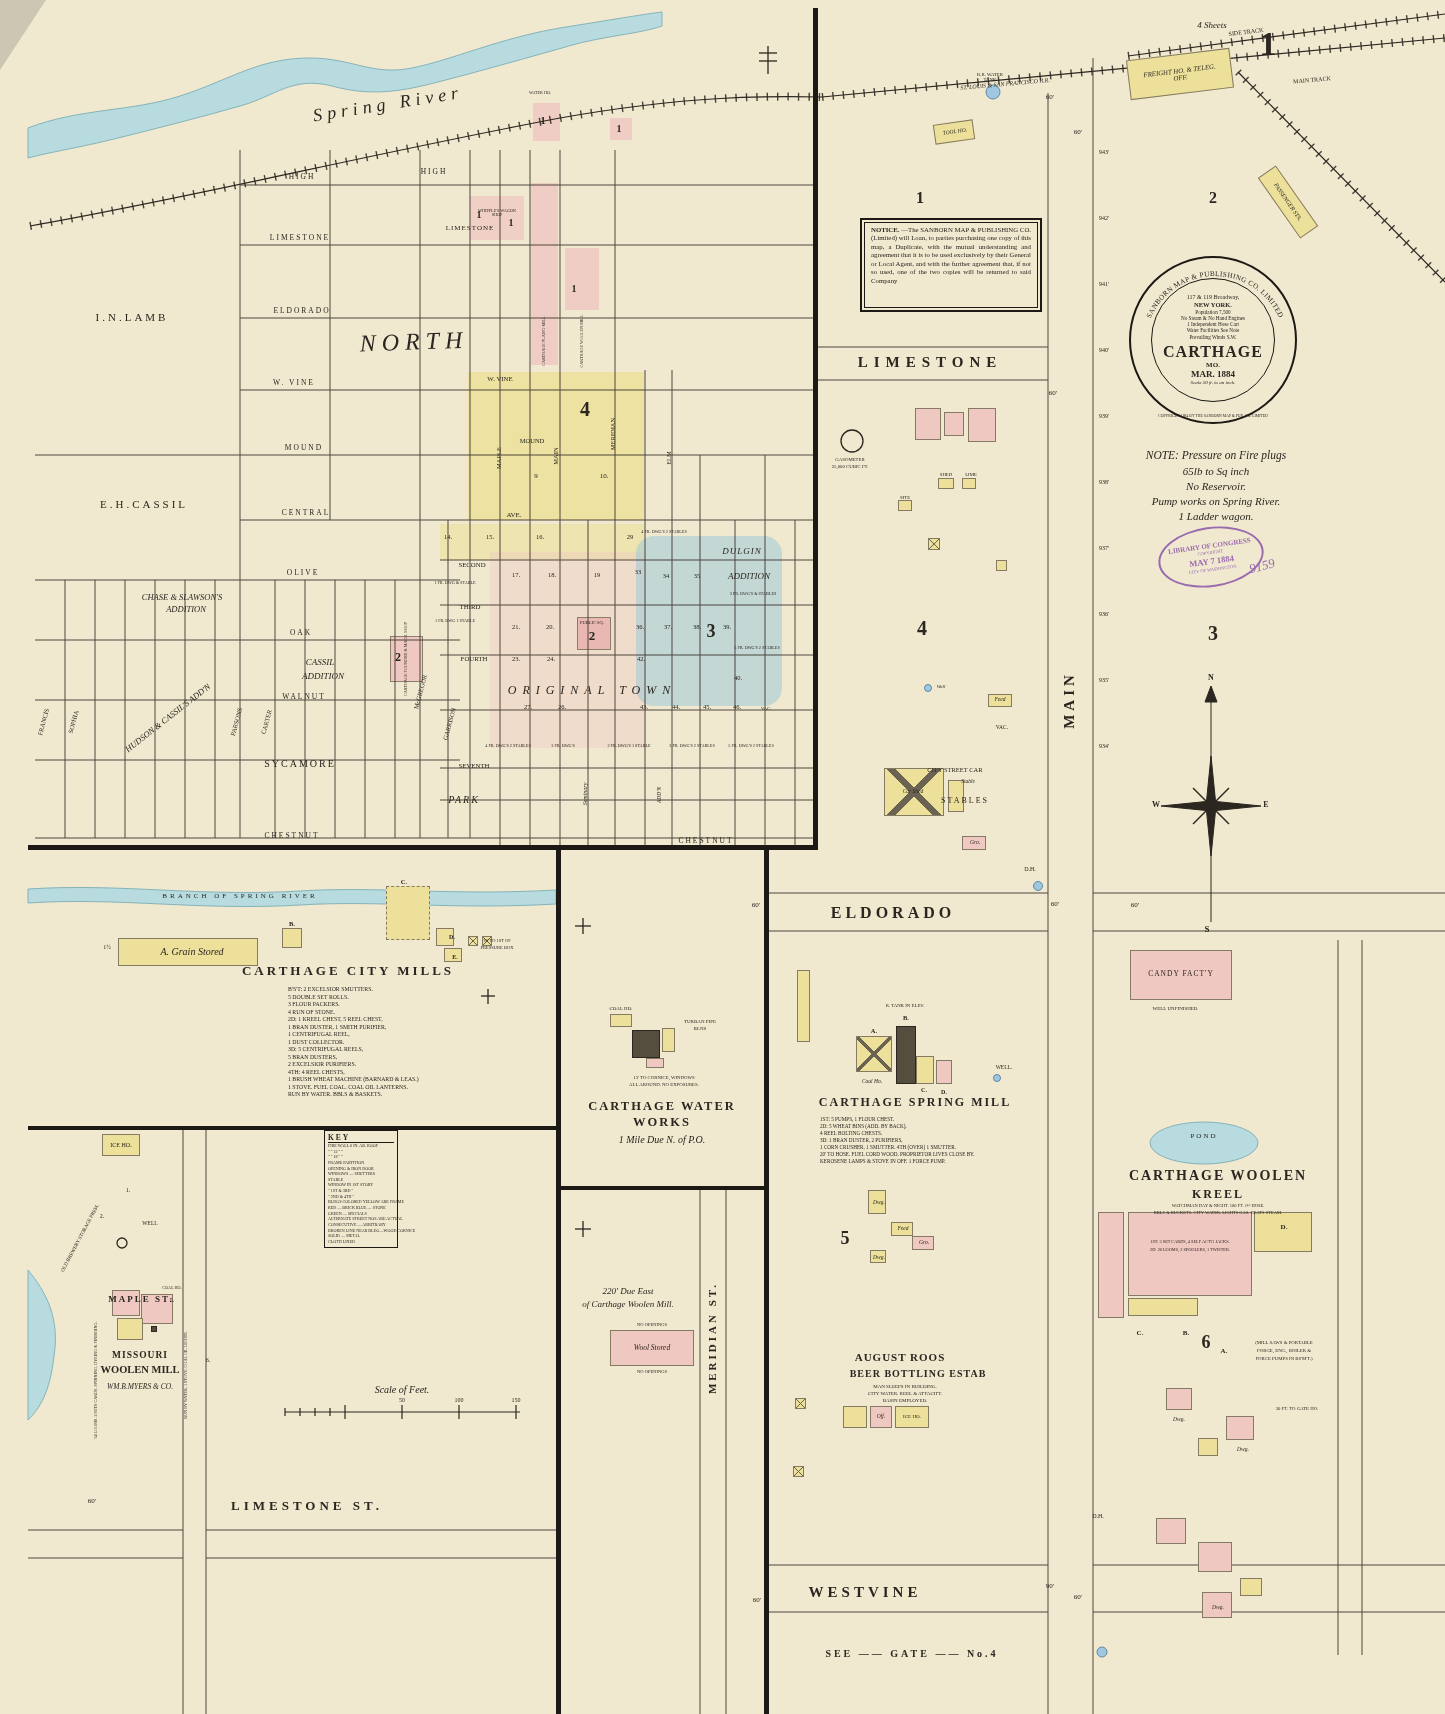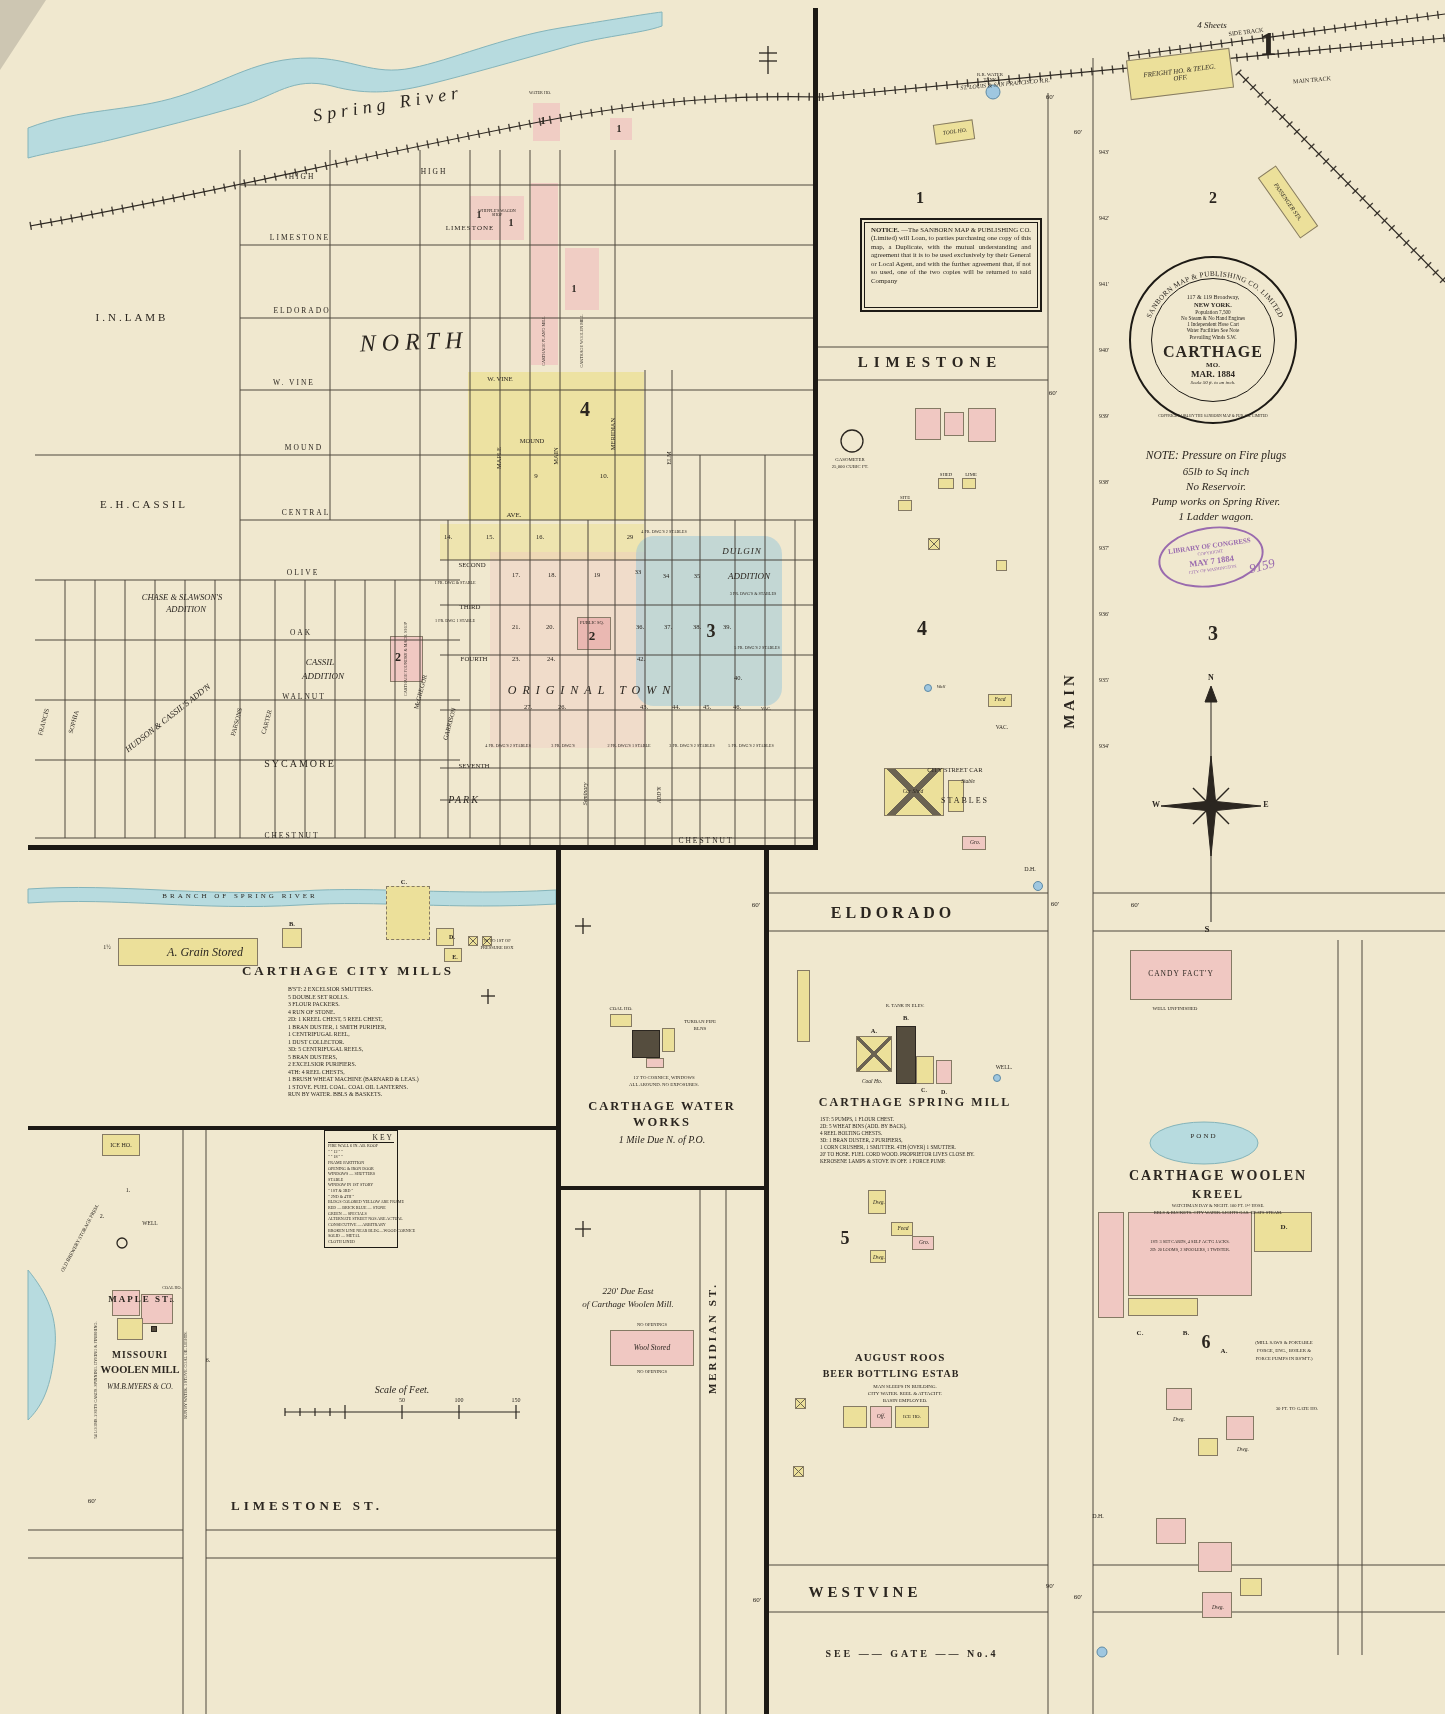--- a/index.html
+++ b/index.html
@@ -271,21 +271,21 @@
 
 <div class="box" style="left:1158px;top:527px;width:106px;height:60px;border:2px solid #9a6bae;border-radius:50%;background:transparent;transform:rotate(-8deg);color:#9a6bae;display:flex;flex-direction:column;align-items:center;justify-content:center;line-height:1.25;z-index:6">
   <div style="font-size:7px;font-weight:bold">LIBRARY OF CONGRESS</div>
   <div style="font-size:4.5px">COPYRIGHT</div>
   <div style="font-size:8.5px;font-weight:bold">MAY 7 1884</div>
   <div style="font-size:4.5px">CITY OF WASHINGTON</div>
 </div>
 <div class="lb it" style="left:1262px;top:566px;font-size:13px;color:#9a6bae;transform:translate(-50%,-50%) rotate(-14deg)">9159</div>
 
 <div class="box" style="left:324px;top:1130px;width:74px;height:118px;border:1.5px solid #1d1a15;z-index:6;padding:2px 3px">
-  <div style="text-align:right;font-weight:normal;font-size:7.5px;letter-spacing:2px;border-bottom:.8px solid #1d1a15">KEY</div>
+  <div style="text-align:left;font-weight:bold;font-size:7.5px;letter-spacing:2px;border-bottom:.8px solid #1d1a15">KEY</div>
   <div class="lines" style="font-size:4.1px;line-height:1.38">
     <div>FIRE WALL 6 IN. AB. ROOF</div>
     <div>"    "    12   "    "</div>
     <div>"    "    18   "    "</div>
     <div>FRAME PARTITION</div>
     <div>OPENING &amp; IRON DOOR</div>
     <div>WINDOWS — SHUTTERS</div>
     <div>STABLE</div>
     <div>WINDOW IN 1ST STORY</div>
     <div>"  1ST &amp; 3RD  "</div>
@@ -531,31 +531,31 @@
 <div class="lb b" style="left:924px;top:1090px;font-size:6px">C.</div>
 <div class="lb b" style="left:944px;top:1092px;font-size:6px">D.</div>
 <div class="lb it" style="left:872px;top:1082px;font-size:5.5px">Coal Ho.</div>
 <div class="lb" style="left:1004px;top:1068px;font-size:5.5px">WELL.</div>
 <div class="lb b" style="left:915px;top:1102px;font-size:12px;letter-spacing:2px">CARTHAGE SPRING MILL</div>
 <div class="lb it" style="left:879px;top:1203px;font-size:5.5px">Dwg.</div>
 <div class="lb it" style="left:903px;top:1229px;font-size:5.5px">Feed</div>
 <div class="lb it" style="left:924px;top:1243px;font-size:5.5px">Gro.</div>
 <div class="lb it" style="left:879px;top:1258px;font-size:5.5px">Dwg.</div>
 <div class="lb b" style="left:900px;top:1358px;font-size:11px;letter-spacing:1px">AUGUST ROOS</div>
-<div class="lb b" style="left:891px;top:1374px;font-size:10px;letter-spacing:1px">BEER BOTTLING ESTAB</div>
+<div class="lb b" style="left:918px;top:1374px;font-size:10px;letter-spacing:1px">BEER BOTTLING ESTAB</div>
 <div class="lb" style="left:905px;top:1387px;font-size:5px">MAN SLEEPS IN BUILDING.</div>
 <div class="lb" style="left:905px;top:1394px;font-size:5px">CITY WATER. REEL &amp; ATTACH'T.</div>
 <div class="lb" style="left:905px;top:1401px;font-size:5px">BASIN EMPLOYED.</div>
 <div class="lb it" style="left:881px;top:1417px;font-size:5.5px">Off.</div>
 <div class="lb" style="left:912px;top:1417px;font-size:5px">ICE HO.</div>
 <div class="lb b" style="left:912px;top:1654px;font-size:10px;letter-spacing:3px">SEE —— GATE —— No.4</div>
 
 <div class="lb" style="left:240px;top:897px;font-size:7px;letter-spacing:3px">BRANCH   OF   SPRING   RIVER</div>
 <div class="lb" style="left:107px;top:947px;font-size:6px">1½</div>
-<div class="lb it" style="left:205px;top:952px;font-size:12px">A.   Grain Stored</div>
+<div class="lb it" style="left:192px;top:952px;font-size:10px">A.   Grain Stored</div>
 <div class="lb b" style="left:292px;top:924px;font-size:6.5px">B.</div>
 <div class="lb b" style="left:404px;top:882px;font-size:6.5px">C.</div>
 <div class="lb b" style="left:452px;top:937px;font-size:6px">D.</div>
 <div class="lb b" style="left:455px;top:957px;font-size:6px">E.</div>
 <div class="lb" style="left:497px;top:941px;font-size:4.5px">70' TO 1ST OF</div>
 <div class="lb" style="left:497px;top:948px;font-size:4.5px">PRESSURE BOX</div>
 <div class="lb b" style="left:348px;top:971px;font-size:13px;letter-spacing:3px">CARTHAGE CITY MILLS</div>
 
 <div class="lb" style="left:621px;top:1009px;font-size:5px">COAL HO.</div>
 <div class="lb" style="left:700px;top:1022px;font-size:5px">TURBAN PIPE</div>

